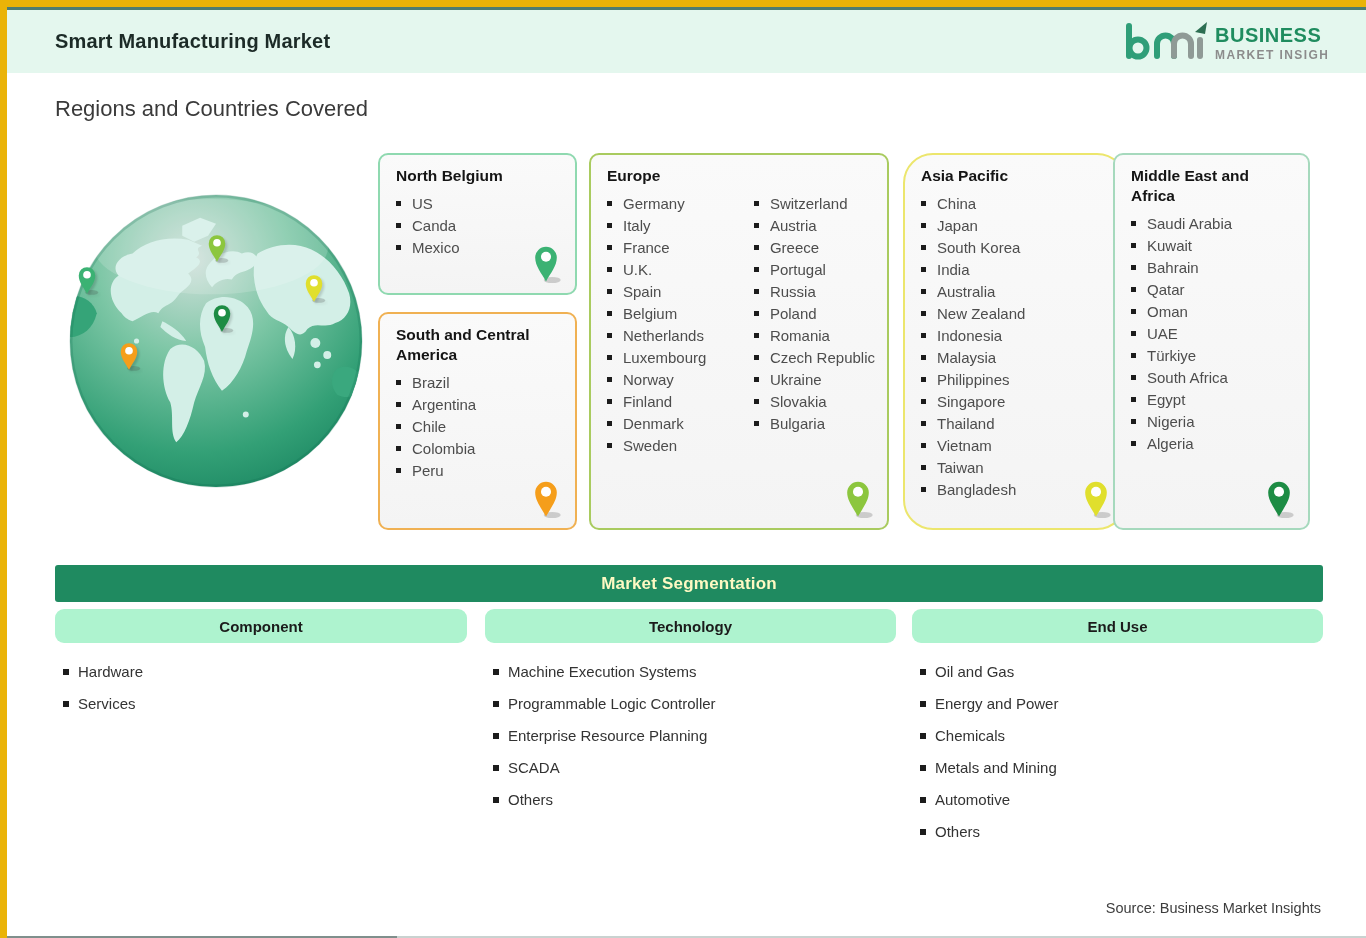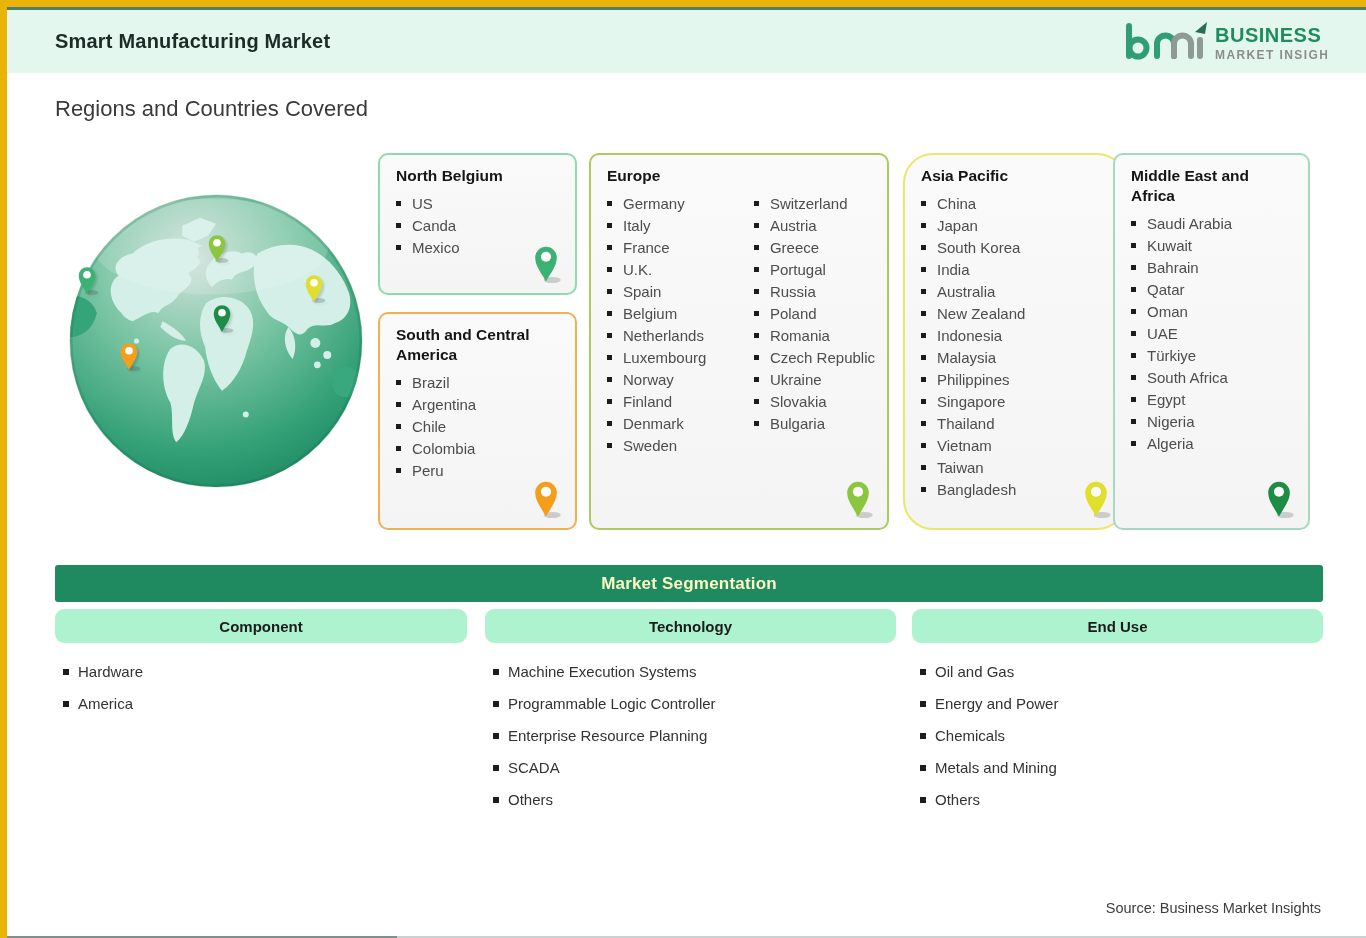--- a/index.html
+++ b/index.html
@@ -452,21 +452,21 @@
   <div id="seg-banner">Market Segmentation</div>
   <div class="seg-col" id="seg-col-0">
       <div class="seg-chip">Component</div>
       <ul class="seg-list">
         <li>
           <span class="sq"></span>
           <span>Hardware</span>
         </li>
         <li>
           <span class="sq"></span>
-          <span>America</span>
+          <span>Services</span>
         </li>
       </ul>
     </div>
   <div class="seg-col" id="seg-col-1">
       <div class="seg-chip">Technology</div>
       <ul class="seg-list">
         <li>
           <span class="sq"></span>
           <span>Machine Execution Systems</span>
         </li>
@@ -499,20 +499,24 @@
           <span class="sq"></span>
           <span>Energy and Power</span>
         </li>
         <li>
           <span class="sq"></span>
           <span>Chemicals</span>
         </li>
         <li>
           <span class="sq"></span>
           <span>Metals and Mining</span>
+        </li>
+        <li>
+          <span class="sq"></span>
+          <span>Automotive</span>
         </li>
         <li>
           <span class="sq"></span>
           <span>Others</span>
         </li>
       </ul>
     </div>
 
   <div id="source-note">Source: Business Market Insights</div>
   <div id="hscrollbar">

